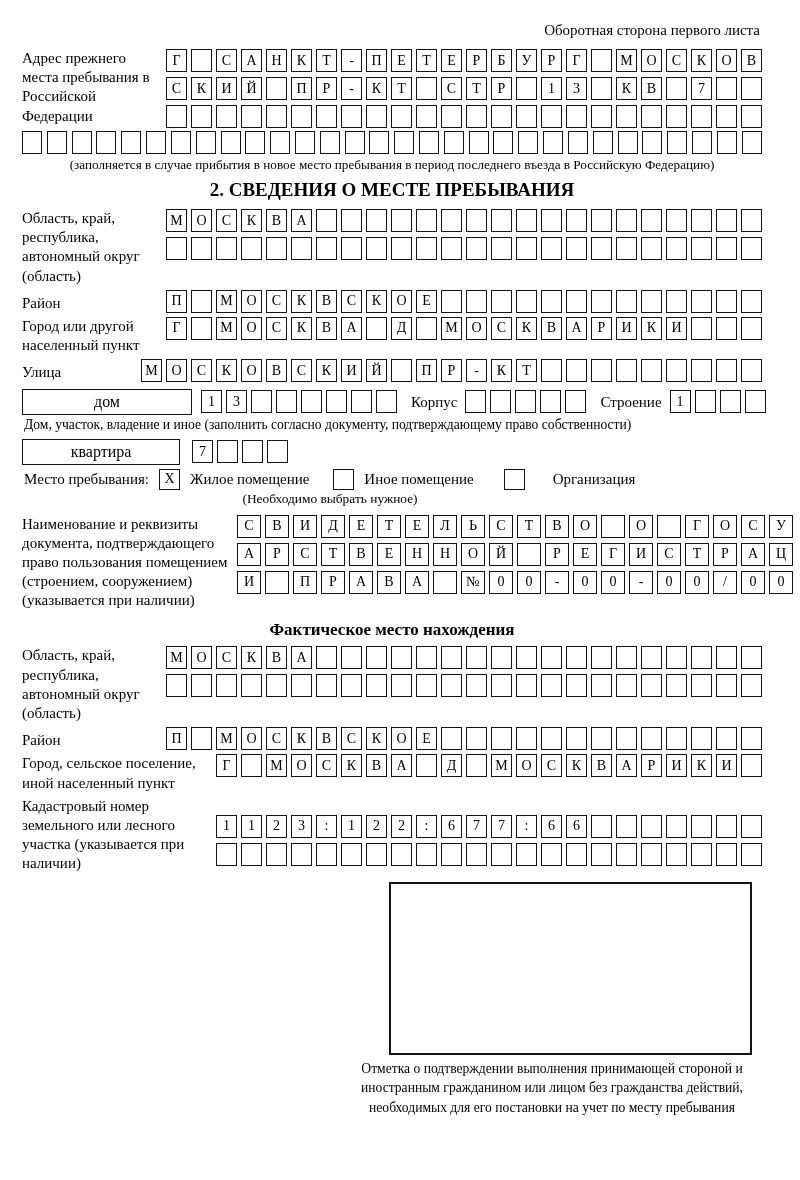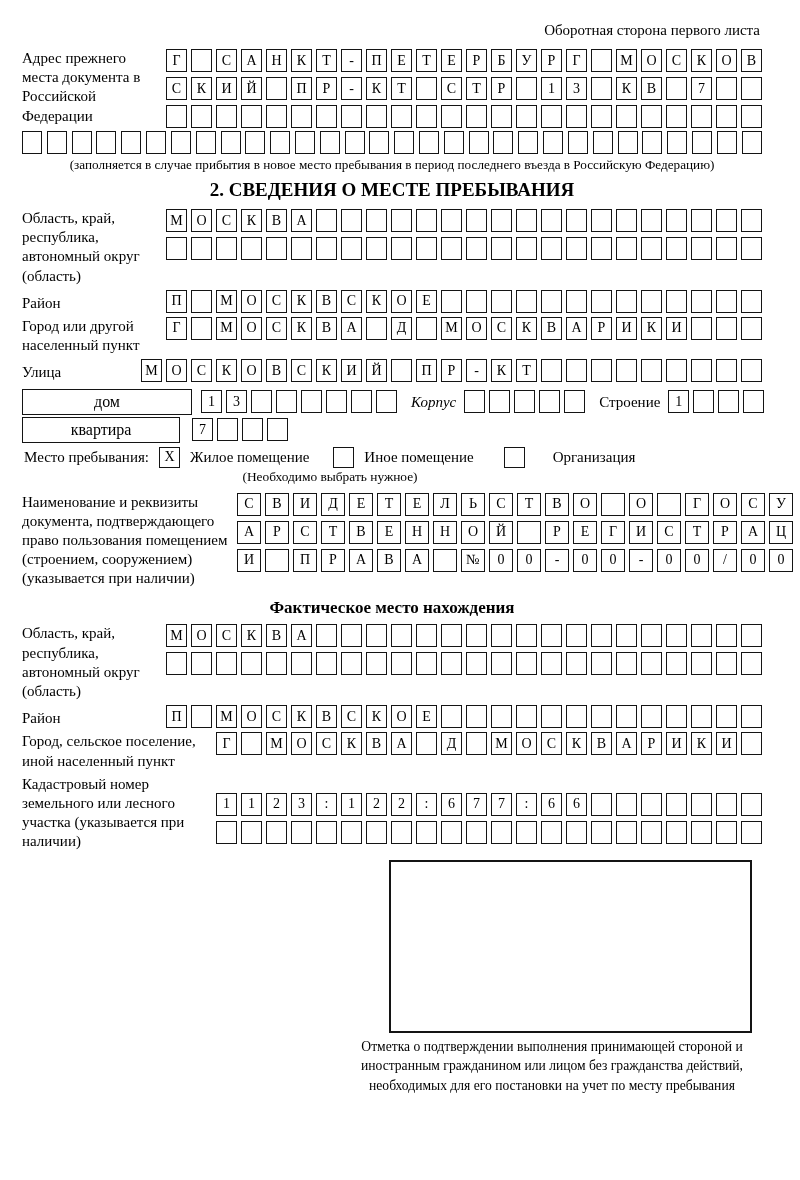--- a/index.html
+++ b/index.html
@@ -41,21 +41,21 @@
   .stamp-caption{width:420px;margin-left:auto;text-align:center;font-size:13.6px;line-height:1.45;}
 </style>
 </head>
 <body>
 
 <div class="page">
 
   <div class="hdr">Оборотная сторона первого листа</div>
 
   <div class="frow">
-    <div class="flabel" style="width:132px;">Адрес прежнего места документа в Российской Федерации</div>
+    <div class="flabel" style="width:132px;">Адрес прежнего места пребывания в Российской Федерации</div>
     <div class="colcells">
       <div class="cells">
           <span class="cell">Г</span>
           <span class="cell"></span>
           <span class="cell">С</span>
           <span class="cell">А</span>
           <span class="cell">Н</span>
           <span class="cell">К</span>
           <span class="cell">Т</span>
           <span class="cell">-</span>
@@ -320,36 +320,37 @@
     <div class="cells left" style="margin-left:9px;">
         <span class="cell">1</span>
         <span class="cell">3</span>
         <span class="cell"></span>
         <span class="cell"></span>
         <span class="cell"></span>
         <span class="cell"></span>
         <span class="cell"></span>
         <span class="cell"></span>
       </div>
-    <div class="inline-lbl" style="margin-left:14px;font-style:italic;">Корпус</div>
+    <div class="inline-lbl" style="margin-left:14px;">Корпус</div>
     <div class="cells left" style="margin-left:8px;">
         <span class="cell"></span>
         <span class="cell"></span>
         <span class="cell"></span>
         <span class="cell"></span>
         <span class="cell"></span>
       </div>
     <div class="inline-lbl" style="margin-left:14px;text-align:center;">Строение</div>
     <div class="cells left" style="margin-left:8px;">
         <span class="cell">1</span>
         <span class="cell"></span>
         <span class="cell"></span>
         <span class="cell"></span>
       </div>
   </div>
+  <div class="caption">Дом, участок, владение и иное (заполнить согласно документу, подтверждающему право собственности)</div>
 
   <div class="frow" style="align-items:center;">
     <div class="namebox" style="width:158px;">квартира</div>
     <div class="cells left" style="margin-left:12px;">
         <span class="cell">7</span>
         <span class="cell"></span>
         <span class="cell"></span>
         <span class="cell"></span>
       </div>
   </div>

